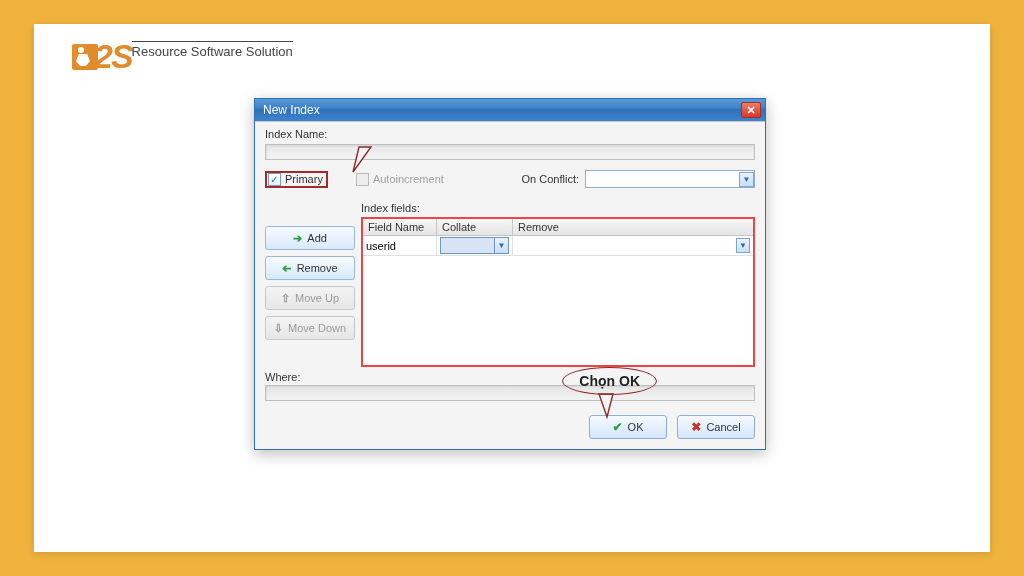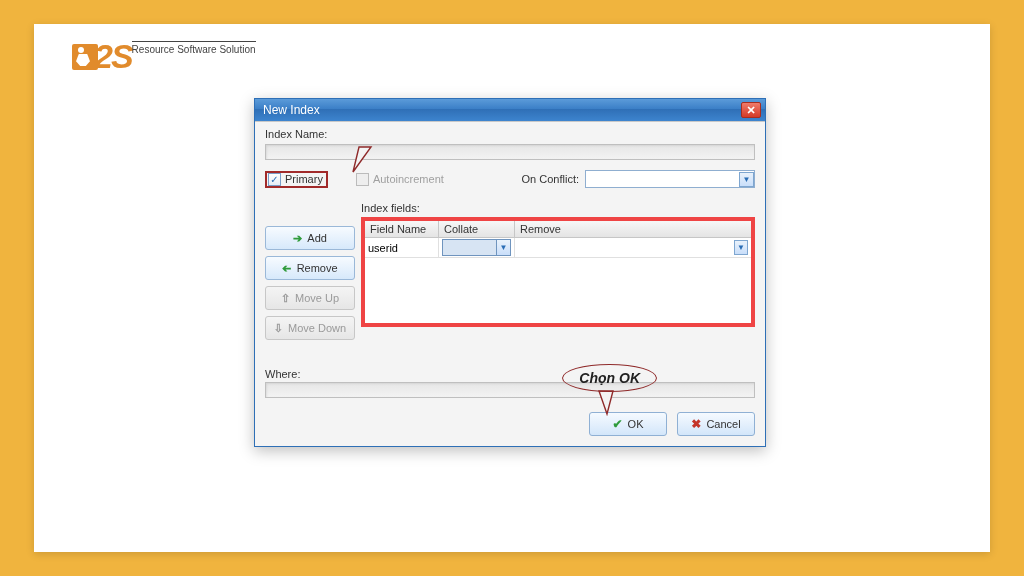--- a/index.html
+++ b/index.html
@@ -58,21 +58,21 @@
   }
   .logo-main .figure::after {
     content: '';
     position: absolute;
     left: 4px; top: 10px;
     width: 14px; height: 12px;
     background: #fff;
     clip-path: polygon(20% 0, 80% 0, 100% 60%, 70% 100%, 30% 100%, 0 60%);
   }
   .logo-sub {
-    font-size: 10px;
+    font-size: 13px;
     color: #444;
     border-top: 1px solid #444;
     padding-top: 2px;
     margin-top: 2px;
   }
 
   
   .dialog {
     position: absolute;
     left: 220px;
@@ -203,23 +203,23 @@
   .mid-btn.inactive {
     border-color: #c7c7c7;
     background: linear-gradient(#f4f4f4,#e6e6e6);
     color: #9a9a9a;
   }
   .arrow { font-size: 11px; font-weight: bold; }
   .arrow.green { color: #2f9b3b; }
   .arrow.greenl { color: #2f9b3b; }
   .arrow.grey  { color: #9a9a9a; }
   .grid {
-    border: 4px solid #ef4444;
-    background: #fff;
-    height: 110px;
+    border: 2px solid #ef4444;
+    background: #fff;
+    height: 150px;
     display: flex; flex-direction: column;
   }
   .grid-head { display: flex; }
   .grid-head .gh {
     background: linear-gradient(#f7f7f7,#e4e4e4);
     border-right: 1px solid #c6c6c6;
     border-bottom: 1px solid #c6c6c6;
     font-size: 11px;
     color: #333;
     padding: 2px 5px;
@@ -253,21 +253,21 @@
     display: flex; align-items: center; justify-content: center;
   }
   .gc.c3 .dd {
     width: 14px; height: 15px;
     border: 1px solid #7ea6d0;
     background: linear-gradient(#e9f2fb,#c9defa);
     color: #2a6db5; font-size: 8px;
     display: flex; align-items: center; justify-content: center;
     margin-left: auto;
   }
-  .where-row { margin-top: 28px; }
+  .where-row { margin-top: 4px; }
   .footer {
     display: flex;
     justify-content: flex-end;
     gap: 10px;
     margin-top: 14px;
   }
   .ft-btn {
     width: 78px; height: 24px;
     border: 1px solid #8fb0d4;
     background: linear-gradient(#f5faff,#d3e6fa);
@@ -286,21 +286,21 @@
     border: 1.5px solid #8f2a2a;
     border-radius: 50%;
     padding: 5px 16px;
     font-size: 14px;
     font-weight: 600;
     color: #222;
     background: rgba(255,255,255,0);
     white-space: nowrap;
   }
   .callout1 { left: 100px; top: 0px; }
-  .callout2 { right: 108px; bottom: 54px; font-style: italic; }
+  .callout2 { right: 108px; bottom: 54px; }
   .tail {
     position: absolute;
     stroke: #8f2a2a;
     stroke-width: 1.4;
     fill: #f4f4f4;
   }
 </style>
 </head>
 <body>
 

